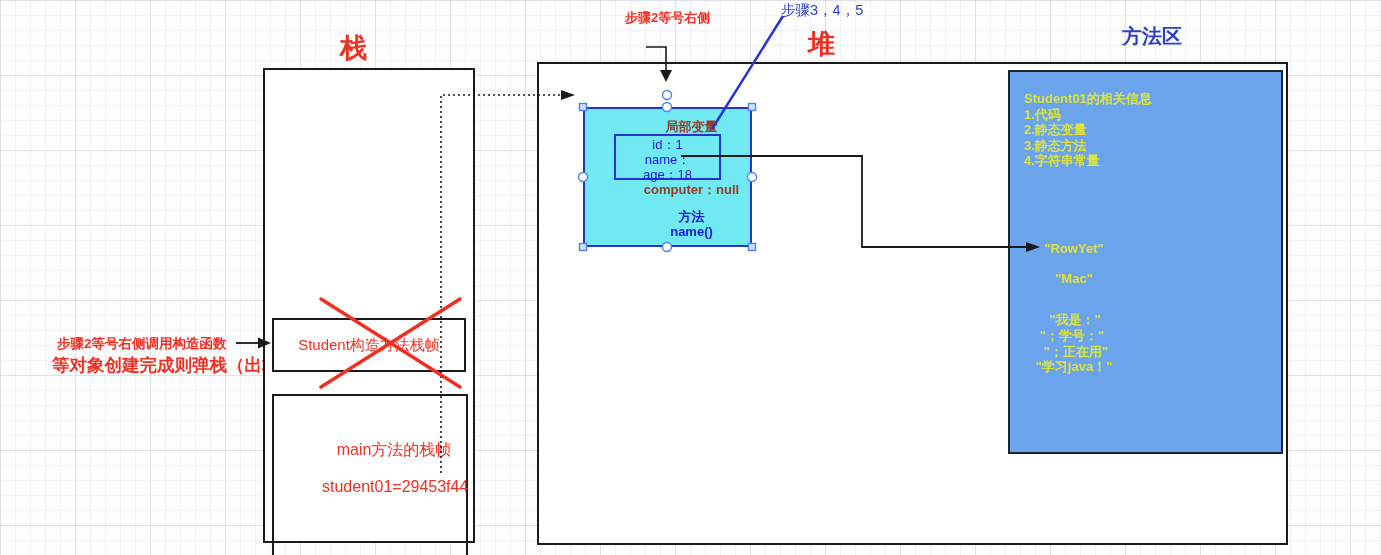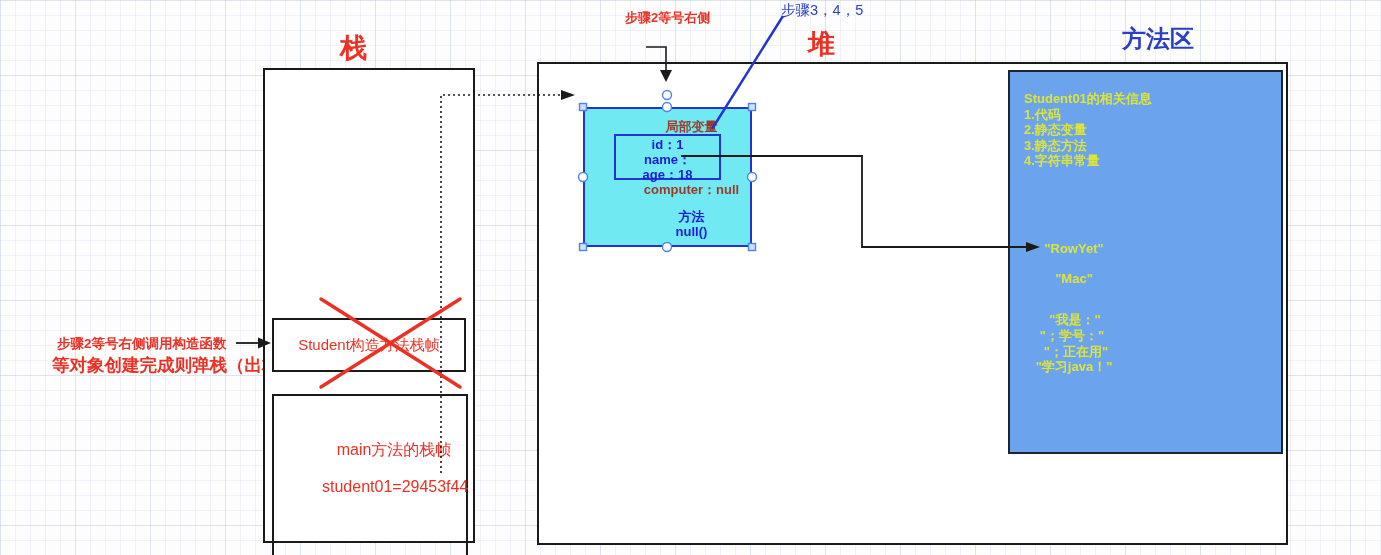--- a/index.html
+++ b/index.html
@@ -27,21 +27,21 @@
 
   #stack-box{left:263px; top:68px; width:212px; height:475px;}
   #heap-box{left:537px; top:62px; width:751px; height:483px;}
   #method-box{left:1008px; top:70px; width:275px; height:384px; background:var(--area-fill); border:2px solid #1c2430;}
   #student-frame{left:272px; top:318px; width:194px; height:54px; background:transparent; display:flex; align-items:center; justify-content:center;}
   #main-frame{left:272px; top:394px; width:196px; height:180px; background:transparent;}
   #object-box{left:583px; top:107px; width:169px; height:140px; background:var(--cyan-fill); border:2px solid var(--cyan-border);}
   #fields-rect{position:absolute; left:29px; top:25px; width:107px; height:46px; border:2px solid var(--cyan-border); box-sizing:border-box;}
 
   .cyan-line{font-size:13px; line-height:15px; text-align:center; white-space:nowrap;}
-  #fields-rect .cyan-line{color:var(--blue-text); font-weight:bold;}
+  #fields-rect .cyan-line{color:var(--blue-text); font-weight:normal;}
   .ma-info{position:absolute; left:14px; top:19px; font-size:13px; line-height:15.5px; font-weight:bold; color:var(--yellow); white-space:nowrap;}
   .ma-str{position:absolute; font-size:13px; font-weight:bold; color:var(--yellow); white-space:nowrap; transform:translateX(-50%);}
 
   svg.overlay{position:absolute; left:0; top:0; z-index:12; pointer-events:none;}
   .dotted{fill:none; stroke:var(--ink); stroke-width:1.6; stroke-dasharray:2 3;}
   .solid1{fill:none; stroke:var(--ink); stroke-width:1.6;}
   .solid2{fill:none; stroke:var(--ink); stroke-width:1.8;}
   .arrowhead{fill:var(--ink); stroke:none;}
   .blueline{stroke:var(--cyan-border); stroke-width:2.5;}
   .xline{stroke:var(--red); stroke-width:3.5; stroke-linecap:round;}
@@ -51,21 +51,21 @@
   .txt{position:absolute; white-space:nowrap;}
   #watermark{color:var(--watermark); font-size:17px; letter-spacing:1px; opacity:.85;}
 </style>
 </head>
 <body>
 
 <div class="canvas">
 
   <div class="txt title red" style="left:340px; top:30px; font-size:27px;">栈</div>
   <div class="txt title red" style="left:808px; top:26px; font-size:27px;">堆</div>
-  <div class="txt title bluelab" style="left:1122px; top:23px; font-size:24px;">方法区</div>
+  <div class="txt title bluelab" style="left:1122px; top:23px; font-size:20px;">方法区</div>
 
   <div class="txt smalllab red" style="left:625px; top:9px;">步骤2等号右侧</div>
   <div class="txt nowrap bluelab" style="left:781px; top:1px; font-size:14.5px;">步骤3，4，5</div>
   <div class="txt smalllab red" style="left:397px; top:215px;">步骤2等号</div>
   <div class="txt nowrap" style="left:584px; top:88px; font-size:13.5px; color:var(--ink);">29453f44（student01对象地址）</div>
   <div class="txt smalllab red" style="left:57px; top:335px; font-size:13.5px;">步骤2等号右侧调用构造函数</div>
   <div class="txt nowrap red" style="left:52px; top:353px; font-size:17.5px; font-weight:bold;">等对象创建完成则弹栈（出栈）</div>
 
   <div class="box" id="stack-box"></div>
 
@@ -98,21 +98,21 @@
 
   <div class="box" id="object-box">
     <div class="abs center cyan-line brown" style="top:10px;">局部变量</div>
     <div id="fields-rect">
       <div class="cyan-line" style="margin-top:1px;">id：1</div>
       <div class="cyan-line">name：</div>
       <div class="cyan-line">age：18</div>
     </div>
     <div class="abs center cyan-line brown" style="top:73px;">computer：null</div>
     <div class="abs center cyan-line bluetext" style="top:100px; font-weight:bold;">方法</div>
-    <div class="abs center cyan-line bluetext" style="top:115px; font-weight:bold;">null()</div>
+    <div class="abs center cyan-line bluetext" style="top:115px; font-weight:bold;">name()</div>
   </div>
 
   <svg class="overlay" width="1381" height="555" viewBox="0 0 1381 555">
     <g>
       <polyline class="dotted" points="441,473 441,95 562,95"></polyline>
       <polygon class="arrowhead" points="561,90 575,95 561,100"></polygon>
     </g>
     <g>
       <polyline class="solid1" points="646,47 666,47 666,70"></polyline>
       <polygon class="arrowhead" points="660,70 672,70 666,82"></polygon>

